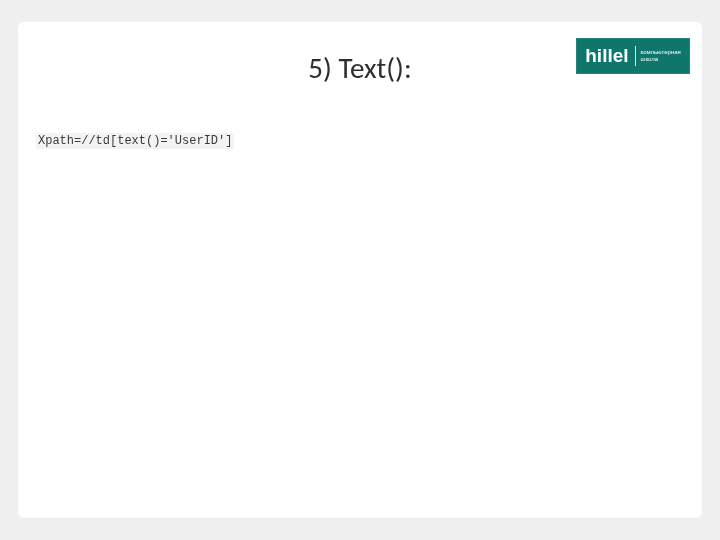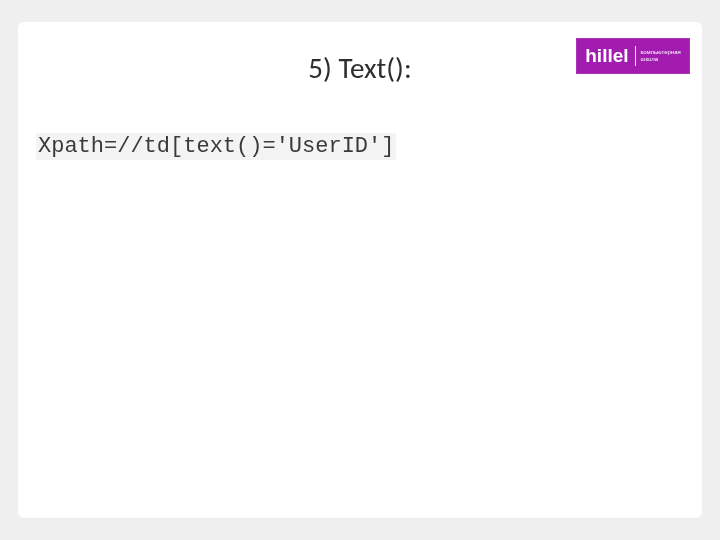--- a/index.html
+++ b/index.html
@@ -29,21 +29,21 @@
     font-size: 29px;
     color: #2e2e2e;
     font-weight: 400;
   }
   .logo {
     position: absolute;
     top: 16px;
     right: 12px;
     width: 114px;
     height: 36px;
-    background: #a21caf;
+    background: #0f766e;
     display: flex;
     align-items: center;
     justify-content: center;
     box-shadow: 0 0 0 1px rgba(255,255,255,0.1) inset;
   }
   .logo-main {
     font-family: Arial, sans-serif;
     font-size: 19px;
     font-weight: 700;
     color: #ffffff;
@@ -64,21 +64,21 @@
     color: #ffffff;
     white-space: nowrap;
   }
   .code-block {
     position: absolute;
     top: 111px;
     left: 18px;
     background: #f3f3f3;
     padding: 1px 2px;
     font-family: "Courier New", Courier, monospace;
-    font-size: 22px;
+    font-size: 12px;
     color: #3a3a3a;
     letter-spacing: 0px;
   }
 </style>
 </head>
 <body>
 
 <div class="slide">
 
   <div class="title">5) Text():</div>

